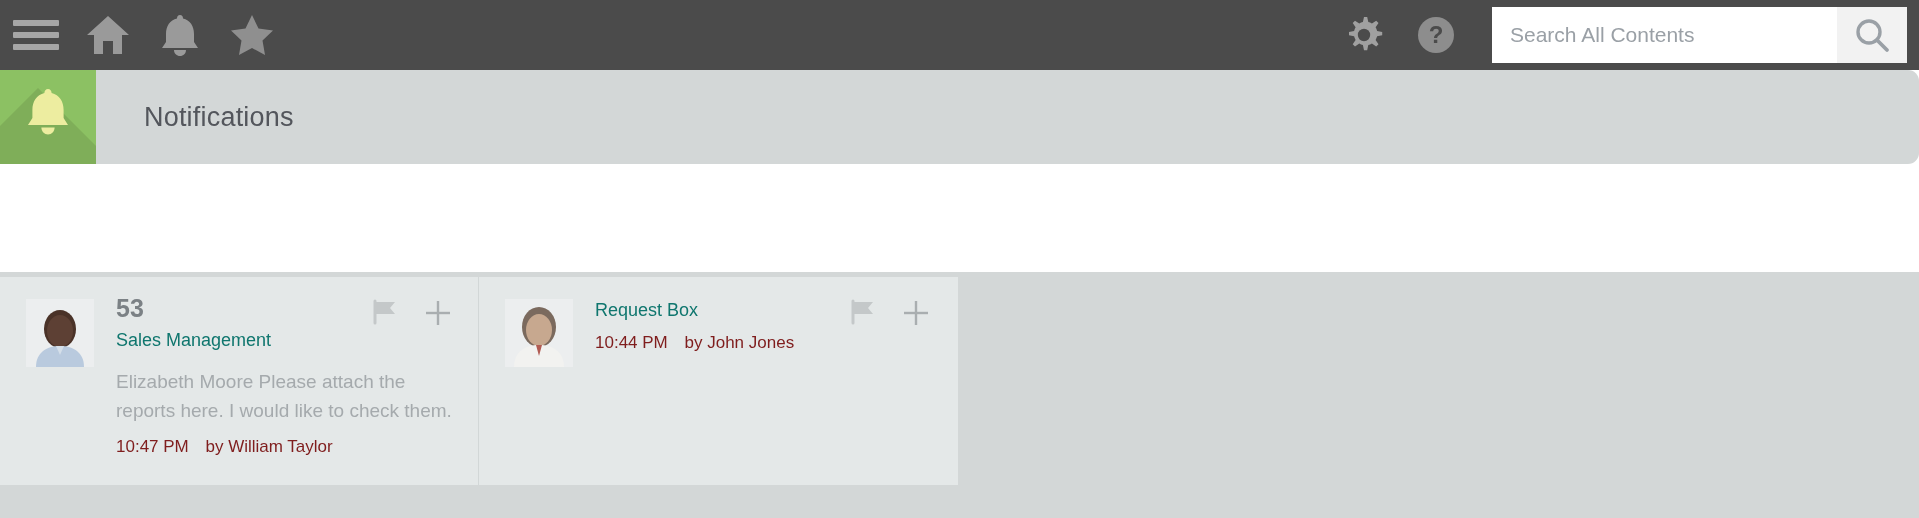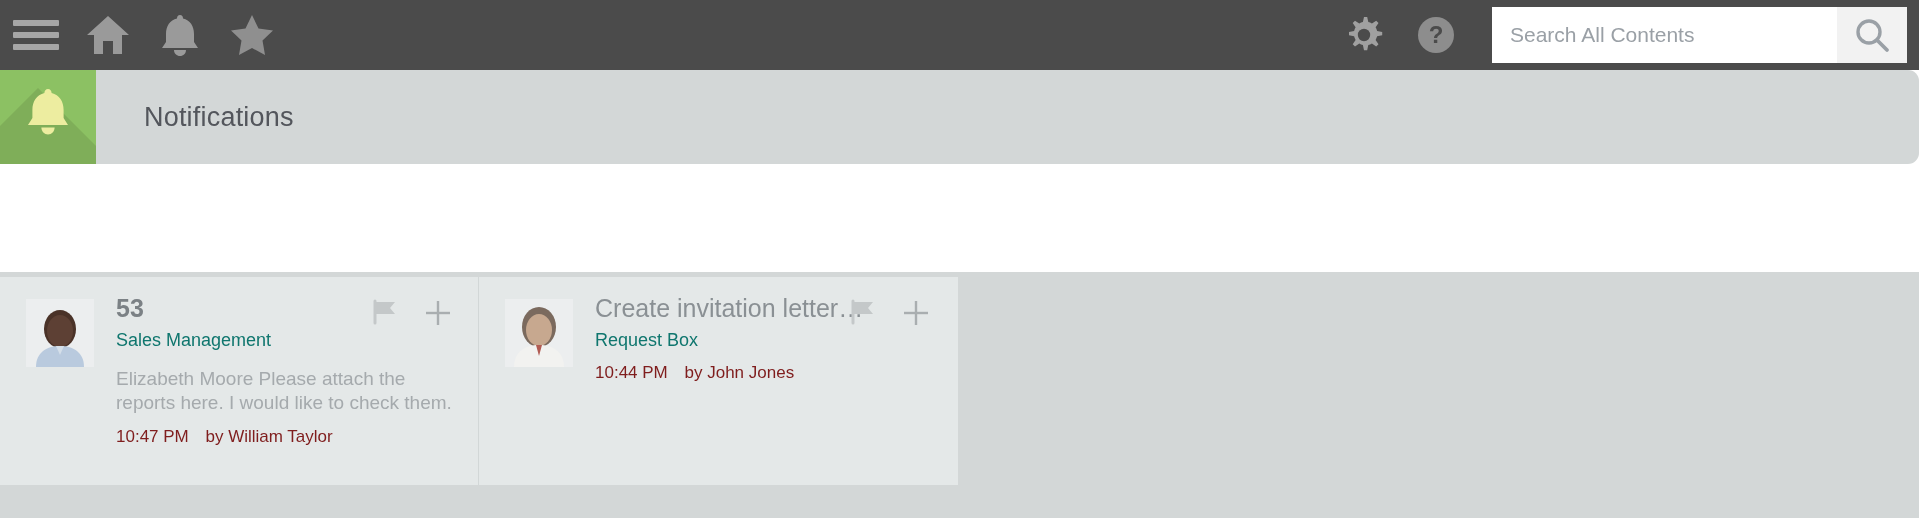--- a/index.html
+++ b/index.html
@@ -129,21 +129,21 @@
   .card-title{
     font-size:25px;color:#8a9094;font-weight:400;line-height:30px;
     white-space:nowrap;overflow:hidden;text-overflow:ellipsis;
     max-width:270px;
   }
   .card-title.bold{color:#7b8185;font-weight:700;}
   .card-sub{
     font-size:18px;color:#0f766e;margin-top:6px;line-height:22px;
   }
   .card-msg{
-    font-size:19px;color:#a5aaad;margin-top:16px;line-height:24px;
+    font-size:19px;color:#a5aaad;margin-top:16px;line-height:29px;
     max-width:340px;
   }
   .card-meta{
     font-size:17px;color:#7f1d1d;margin-top:12px;
   }
   .card-meta .by{margin-left:12px;}
   .card-actions{
     position:absolute;right:26px;top:22px;display:flex;align-items:flex-start;gap:26px;
   }
   .act{cursor:pointer;display:flex;align-items:center;justify-content:center;}
@@ -328,21 +328,20 @@
           <div class="avatar">
             <svg width="68" height="68" viewBox="0 0 68 68">
               <rect width="68" height="68" fill="#eceeef"></rect>
               <ellipse cx="34" cy="28" rx="17" ry="20" fill="#7b6a5e"></ellipse>
               <ellipse cx="34" cy="31" rx="13" ry="16" fill="#c7a88f"></ellipse>
               <path d="M9 68 C9 53 20 46 34 46 C48 46 59 53 59 68 Z" fill="#f2f2f0"></path>
               <path d="M31 46 L34 57 L37 46 Z" fill="#b15b52"></path>
             </svg>
           </div>
           <div class="card-body">
-            <div class="card-title">Create invitation letter…</div>
             <div class="card-sub">Request Box</div>
             <div class="card-meta">
               <span>10:44 PM</span>
               <span class="by">by John Jones</span>
             </div>
           </div>
         </div>
         <div class="card-actions">
           <span class="act">
             <svg width="26" height="26" viewBox="0 0 26 26">

